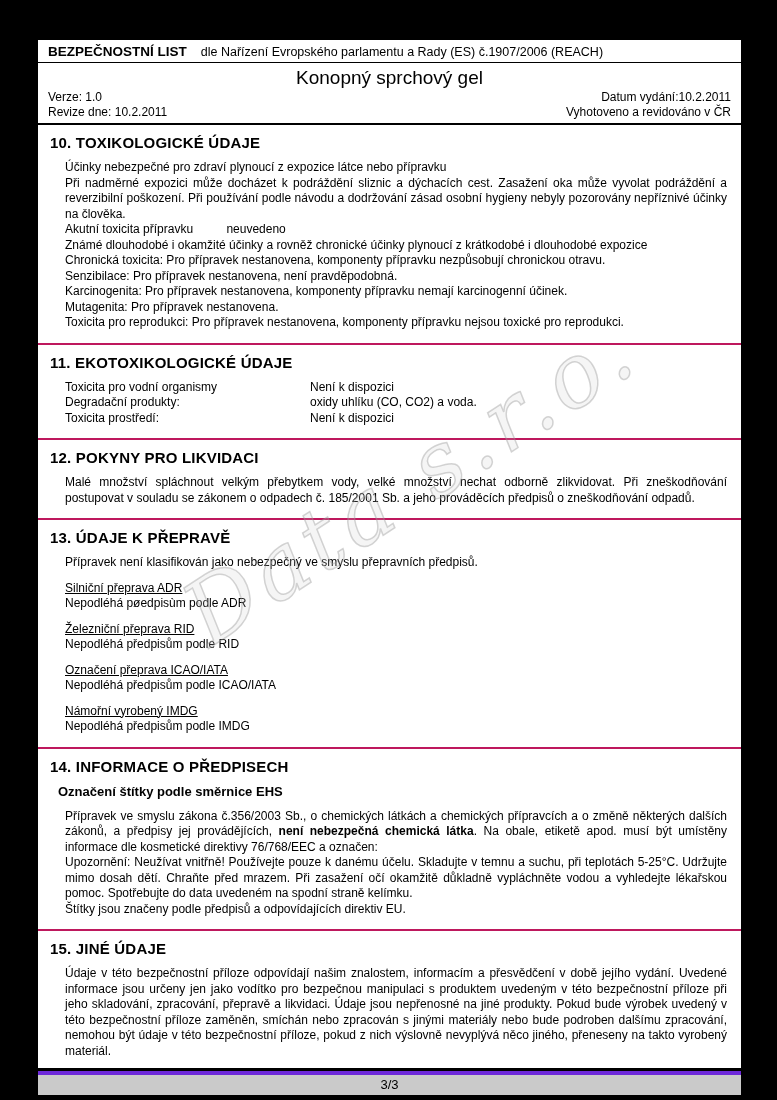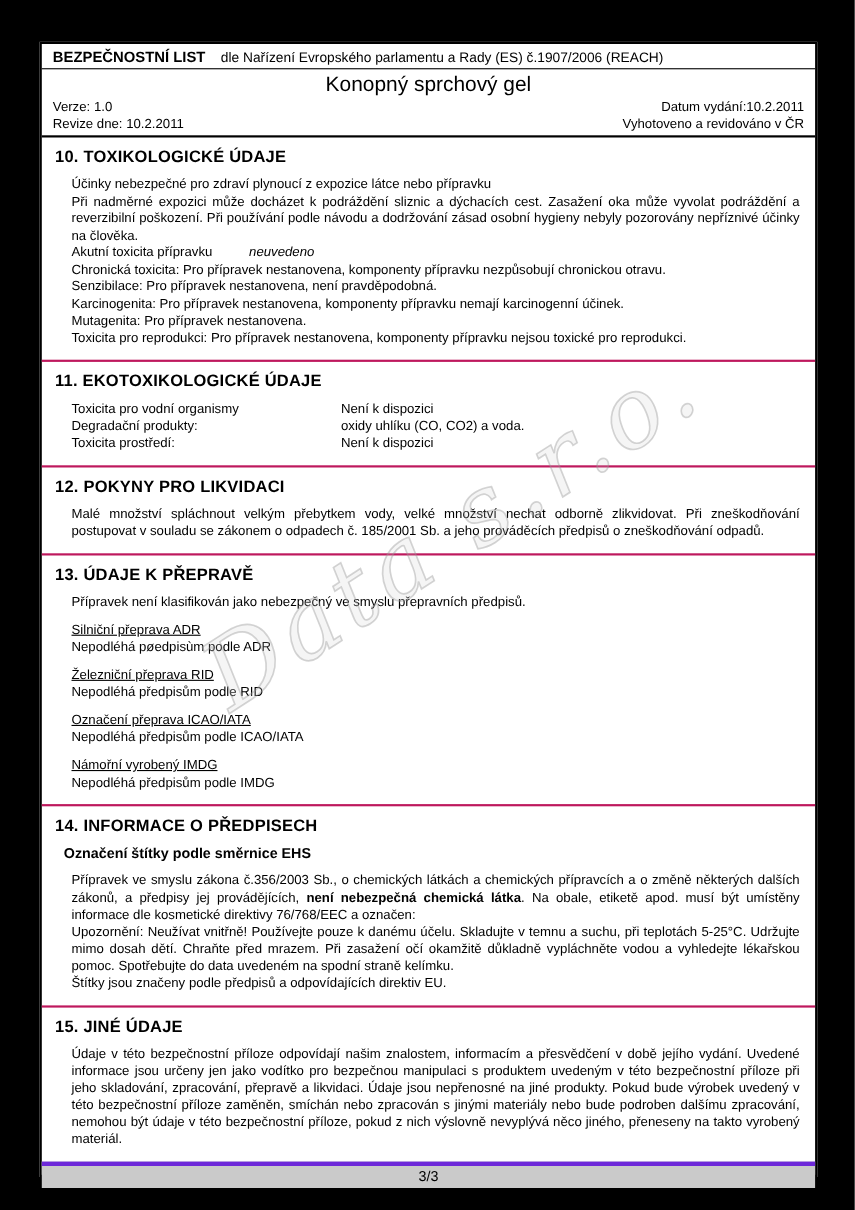--- a/index.html
+++ b/index.html
@@ -46,21 +46,21 @@
   .section-heading {
     font-size:15px; font-weight:bold;
     margin:3px 0 9px 2px;
     letter-spacing:0.2px;
   }
   .content { margin-left:17px; margin-right:2px; font-size:12px; line-height:15.5px; }
   .just { text-align:justify; }
   .kv-row { display:flex; }
   .kv-label { width:245px; flex-shrink:0; }
   .acute .lbl { display:inline-block; min-width:108px; }
-  .acute .val { margin-left:30px;font-style:italic; }
+  .acute .val { margin-left:30px; }
   .items div { }
   .transport { margin-top:10px; }
   .transport-title { text-decoration:underline; }
   .subheading { font-weight:bold; font-size:13px; margin:2px 0 10px 10px; }
   .bold { font-weight:bold; }
   .footer-bar {
     margin-top:auto;
     border-top:4px solid #6d28d9;
     background:#cacaca;
     text-align:center;
@@ -111,20 +111,21 @@
 
     <div class="section">
       <div class="section-heading">10. TOXIKOLOGICKÉ ÚDAJE</div>
       <div class="content">
         <div>Účinky nebezpečné pro zdraví plynoucí z expozice látce nebo přípravku</div>
         <div class="just">Při nadměrné expozici může docházet k podráždění sliznic a dýchacích cest. Zasažení oka může vyvolat podráždění a reverzibilní poškození. Při používání podle návodu a dodržování zásad osobní hygieny nebyly pozorovány nepříznivé účinky na člověka.</div>
         <div class="acute">
           <span class="lbl">Akutní toxicita přípravku</span>
           <span class="val">neuvedeno</span>
         </div>
+        <div>Známé dlouhodobé i okamžité účinky a rovněž chronické účinky plynoucí z krátkodobé i dlouhodobé expozice</div>
         <div class="items">
           <div>Chronická toxicita: Pro přípravek nestanovena, komponenty přípravku nezpůsobují chronickou otravu.</div>
           <div>Senzibilace: Pro přípravek nestanovena, není pravděpodobná.</div>
           <div>Karcinogenita: Pro přípravek nestanovena, komponenty přípravku nemají karcinogenní účinek.</div>
           <div>Mutagenita: Pro přípravek nestanovena.</div>
           <div>Toxicita pro reprodukci: Pro přípravek nestanovena, komponenty přípravku nejsou toxické pro reprodukci.</div>
         </div>
       </div>
     </div>
 

